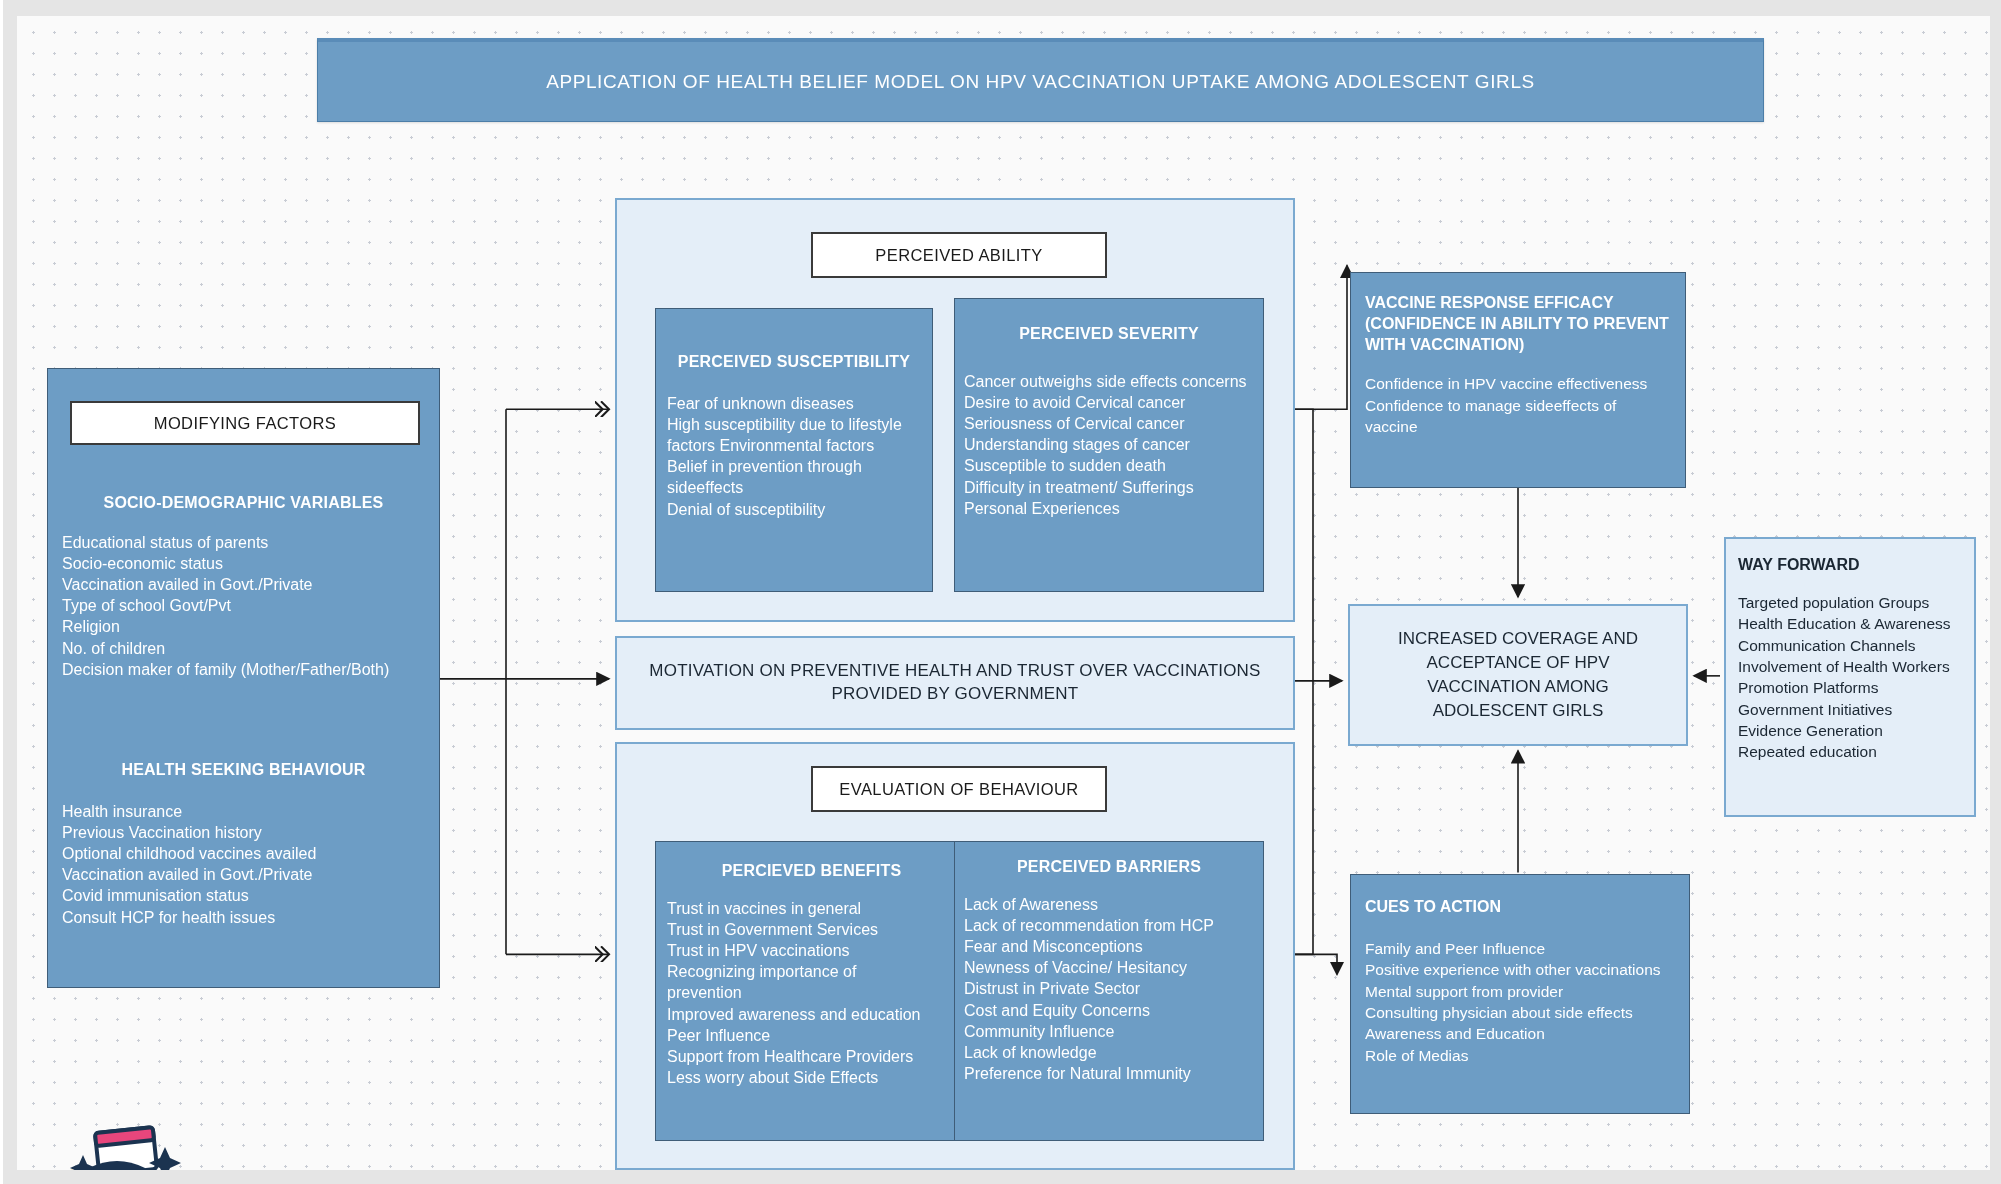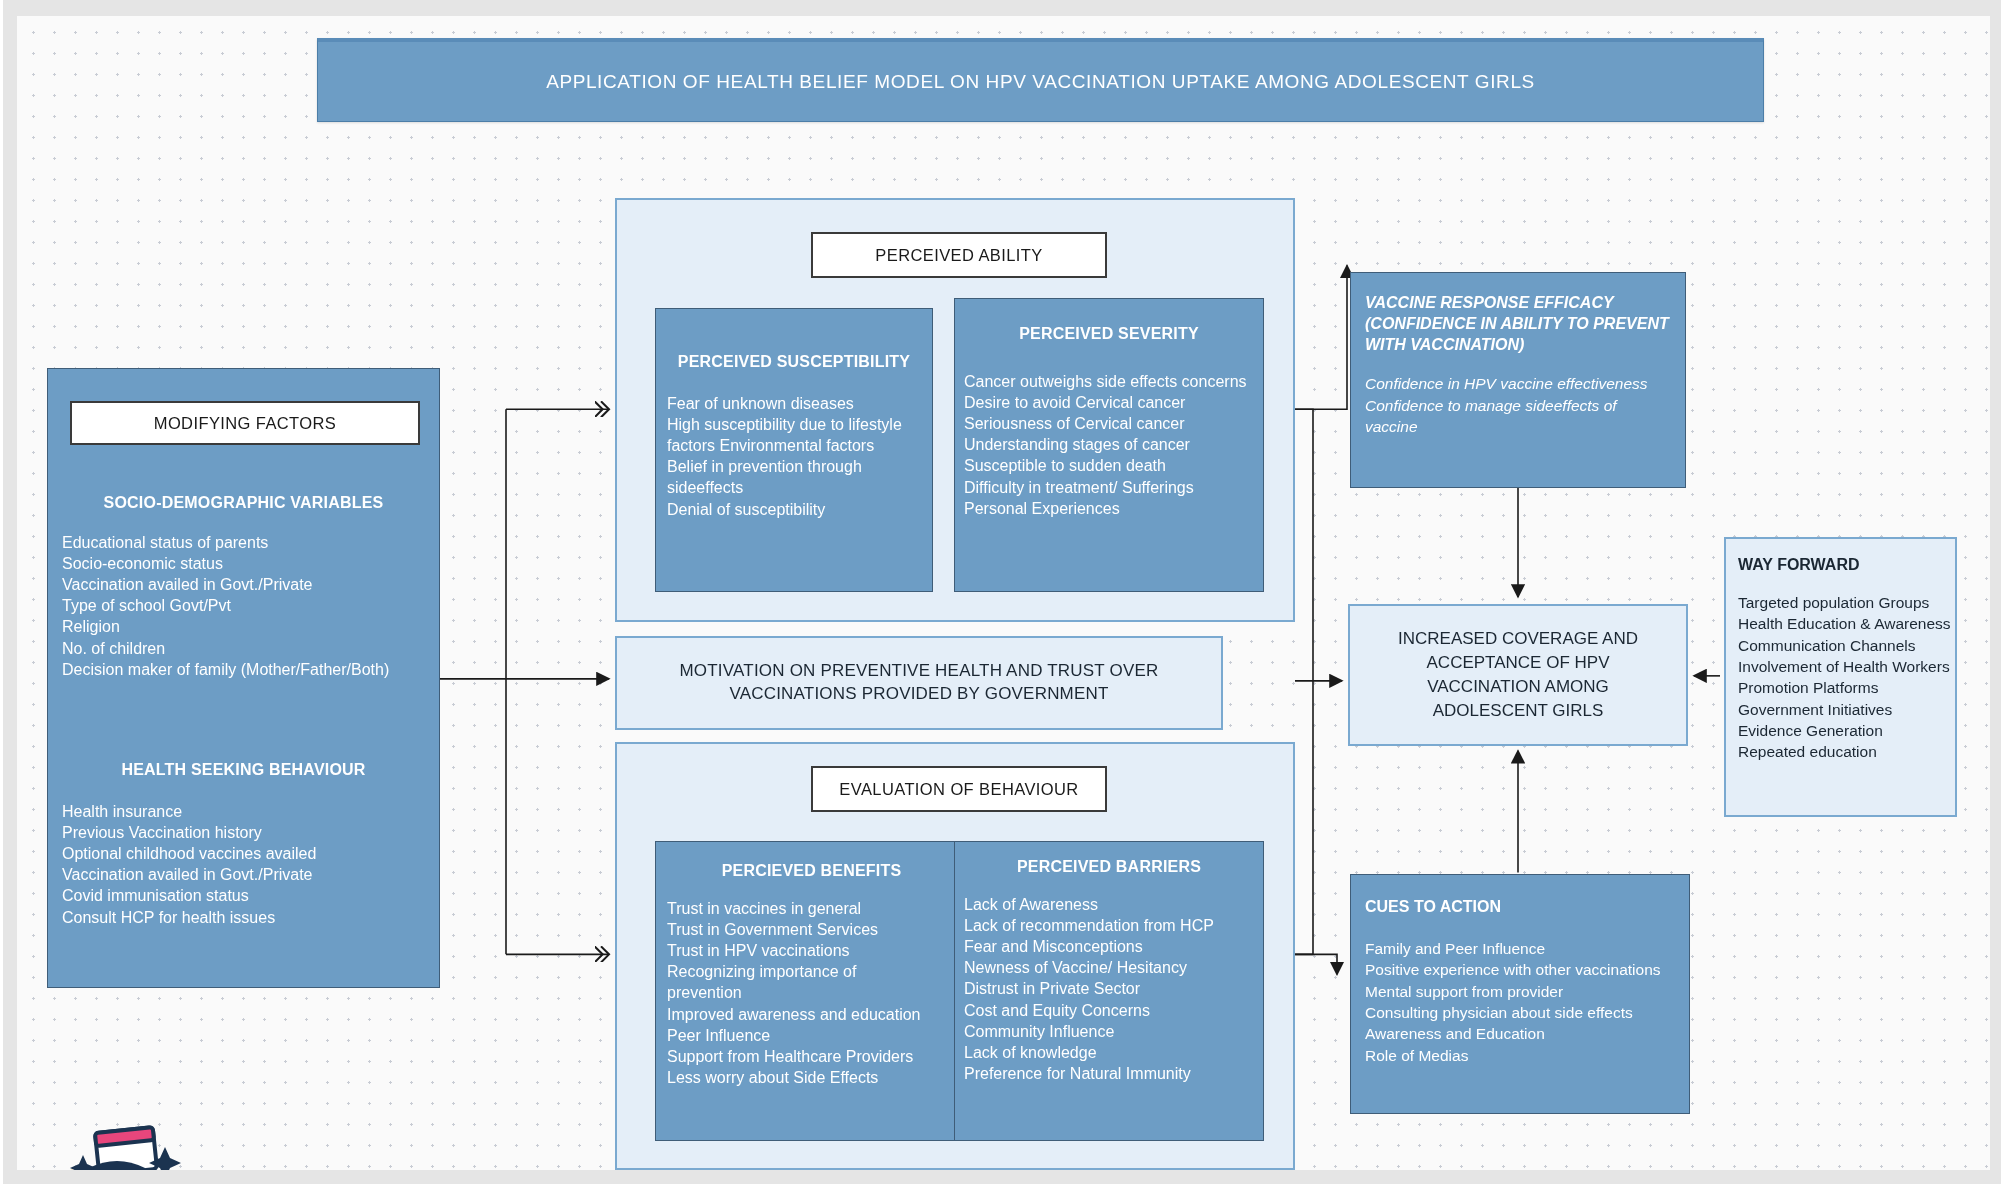--- a/index.html
+++ b/index.html
@@ -69,42 +69,42 @@
   #mod-hs-list  { position:absolute; left: 14px; top: 432px; }
 
   
   #threat-grp { left: 598px; top: 182px; width: 680px; height: 424px; }
   #threat-hdr { position:absolute; left: 194px; top: 32px; width: 296px; height: 46px; }
   #susc { position:absolute; left: 38px; top: 108px; width: 278px; height: 284px; }
   #sev  { position:absolute; left: 337px; top: 98px; width: 310px; height: 294px; }
 
   
   #motivation {
-    left: 598px; top: 620px; width: 608px; height: 94px;
+    left: 598px; top: 620px; width: 680px; height: 94px;
     display: flex; align-items: center; justify-content: center;
     text-align: center; font-size: 17px; line-height: 1.35;
     padding: 0 24px; letter-spacing: .2px;
   }
   
   #eval-grp { left: 598px; top: 726px; width: 680px; height: 428px; }
   #eval-hdr { position:absolute; left: 194px; top: 22px; width: 296px; height: 46px; }
   #benefits { position:absolute; left: 38px; top: 97px; width: 313px; height: 300px; }
   #barriers { position:absolute; left: 337px; top: 97px; width: 310px; height: 300px; }
 
   
-  #efficacy { left: 1333px; top: 256px; width: 336px; height: 216px; font-style: italic; }
+  #efficacy { left: 1333px; top: 256px; width: 336px; height: 216px; }
   #goal {
     left: 1331px; top: 588px; width: 340px; height: 142px;
     display: flex; align-items: center; justify-content: center;
     text-align: center; font-size: 17px; line-height: 1.4;
     padding: 0 18px;
   }
   #cues { left: 1333px; top: 858px; width: 340px; height: 240px; }
   #wayforward {
-    left: 1707px; top: 521px; width: 233px; height: 280px;
+    left: 1707px; top: 521px; width: 252px; height: 280px;
     background: #e4eef8; border: 2px solid #7aa9d0; color: #1b2733;
   }
   .rt-title { font-weight: bold; font-size: 16px; line-height: 1.3; }
   .rt-list  { font-size: 15.5px; line-height: 1.38; }
   .rt-list div { white-space: nowrap; }
 
   
   svg#wires { position:absolute; left:0; top:0; width:100%; height:100%; pointer-events:none; }
 
   

